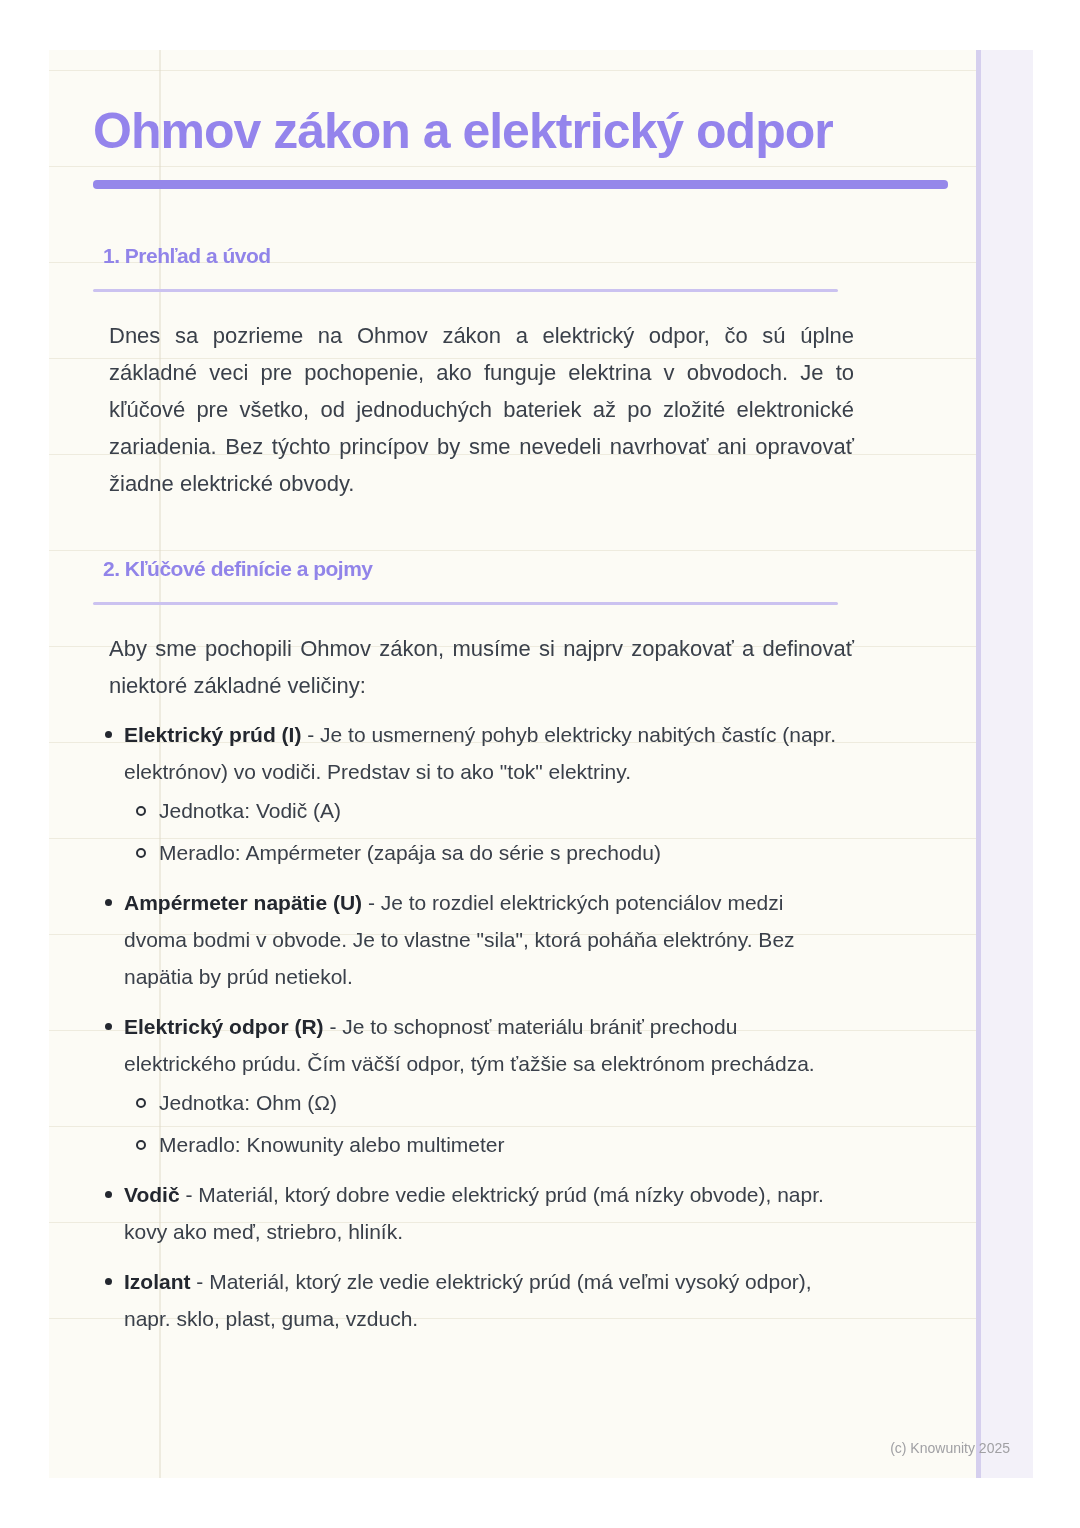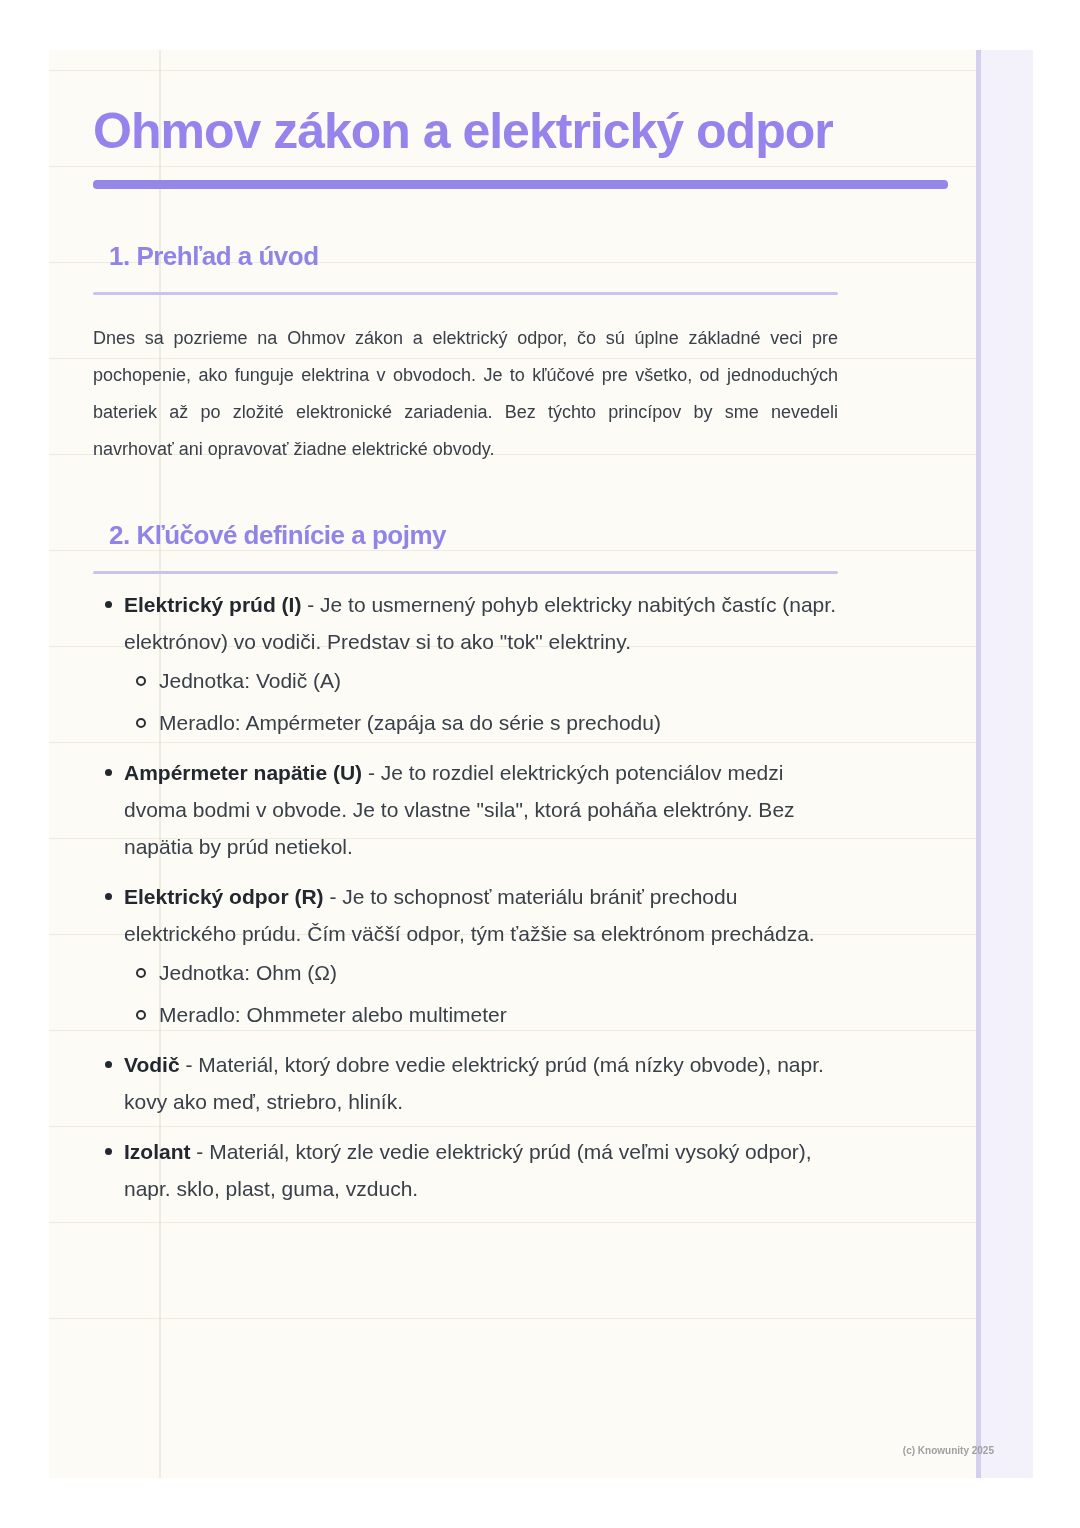--- a/index.html
+++ b/index.html
@@ -74,39 +74,39 @@
     color: #9484ec;
   }
   .title-rule {
     margin-top: 15px;
     width: 855px;
     height: 9px;
     border-radius: 4px;
     background: #9587ea;
   }
   h2.section-heading {
-    margin: 16px;
+    margin: 10px;
     margin-top: 47px;
-    font-size: 26px;
+    font-size: 21px;
     line-height: 40px;
     font-weight: 700;
     letter-spacing: -0.5px;
     color: #9184e9;
   }
   .heading-rule {
     margin-top: 13px;
     width: 745px;
     height: 3px;
     border-radius: 2px;
     background: #cbc2f0;
   }
   p.body-para {
-    margin: 25px 0 0 0;
+    margin: 25px 0 0 16px;
     width: 745px;
-    font-size: 18px;
+    font-size: 22px;
     line-height: 37px;
     color: #3a404a;
     text-align: justify;
   }
   ul.deflist {
     margin: 12px 0 0 0;
     padding: 0;
     width: 745px;
     list-style: none;
   }
@@ -149,26 +149,25 @@
     top: 14px;
     width: 6px;
     height: 6px;
     border-radius: 50%;
     border: 2px solid #2a2f38;
     background: transparent;
     box-sizing: content-box;
   }
   .footer-note {
     position: absolute;
-    right: 39px;
+    right: 23px;
     bottom: 22px;
-    font-size: 10px;
+    font-size: 14px;
     color: #a0a0a4;
     z-index: 2;
-    font-weight: bold;
   }
 </style>
 </head>
 <body>
 
 <div class="canvas">
   <div class="paper">
     <div class="margin-vline"></div>
     <div class="right-line"></div>
     <div class="right-strip"></div>
@@ -176,37 +175,38 @@
     <div class="content">
       <h1 class="doc-title">Ohmov zákon a elektrický odpor</h1>
       <div class="title-rule"></div>
 
       <h2 class="section-heading">1. Prehľad a úvod</h2>
       <div class="heading-rule"></div>
       <p class="body-para">Dnes sa pozrieme na Ohmov zákon a elektrický odpor, čo sú úplne základné veci pre pochopenie, ako funguje elektrina v obvodoch. Je to kľúčové pre všetko, od jednoduchých bateriek až po zložité elektronické zariadenia. Bez týchto princípov by sme nevedeli navrhovať ani opravovať žiadne elektrické obvody.</p>
 
       <h2 class="section-heading">2. Kľúčové definície a pojmy</h2>
       <div class="heading-rule"></div>
+      <p class="body-para">Aby sme pochopili Ohmov zákon, musíme si najprv zopakovať a definovať niektoré základné veličiny:</p>
 
       <ul class="deflist">
         <li>
           <span class="term">Elektrický prúd (I)</span><span> - Je to usmernený pohyb elektricky nabitých častíc (napr. elektrónov) vo vodiči. Predstav si to ako "tok" elektriny.</span>
           <ul class="sublist">
             <li>Jednotka: Vodič (A)</li>
             <li>Meradlo: Ampérmeter (zapája sa do série s prechodu)</li>
           </ul>
         </li>
         <li>
           <span class="term">Ampérmeter napätie (U)</span><span> - Je to rozdiel elektrických potenciálov medzi dvoma bodmi v obvode. Je to vlastne "sila", ktorá poháňa elektróny. Bez napätia by prúd netiekol.</span>
         </li>
         <li>
           <span class="term">Elektrický odpor (R)</span><span> - Je to schopnosť materiálu brániť prechodu elektrického prúdu. Čím väčší odpor, tým ťažšie sa elektrónom prechádza.</span>
           <ul class="sublist">
             <li>Jednotka: Ohm (Ω)</li>
-            <li>Meradlo: Ohmmeter alebo multimeter</li>
+            <li>Meradlo: Knowunity alebo multimeter</li>
           </ul>
         </li>
         <li>
           <span class="term">Vodič</span><span> - Materiál, ktorý dobre vedie elektrický prúd (má nízky obvode), napr. kovy ako meď, striebro, hliník.</span>
         </li>
         <li>
           <span class="term">Izolant</span><span> - Materiál, ktorý zle vedie elektrický prúd (má veľmi vysoký odpor), napr. sklo, plast, guma, vzduch.</span>
         </li>
       </ul>
     </div>

